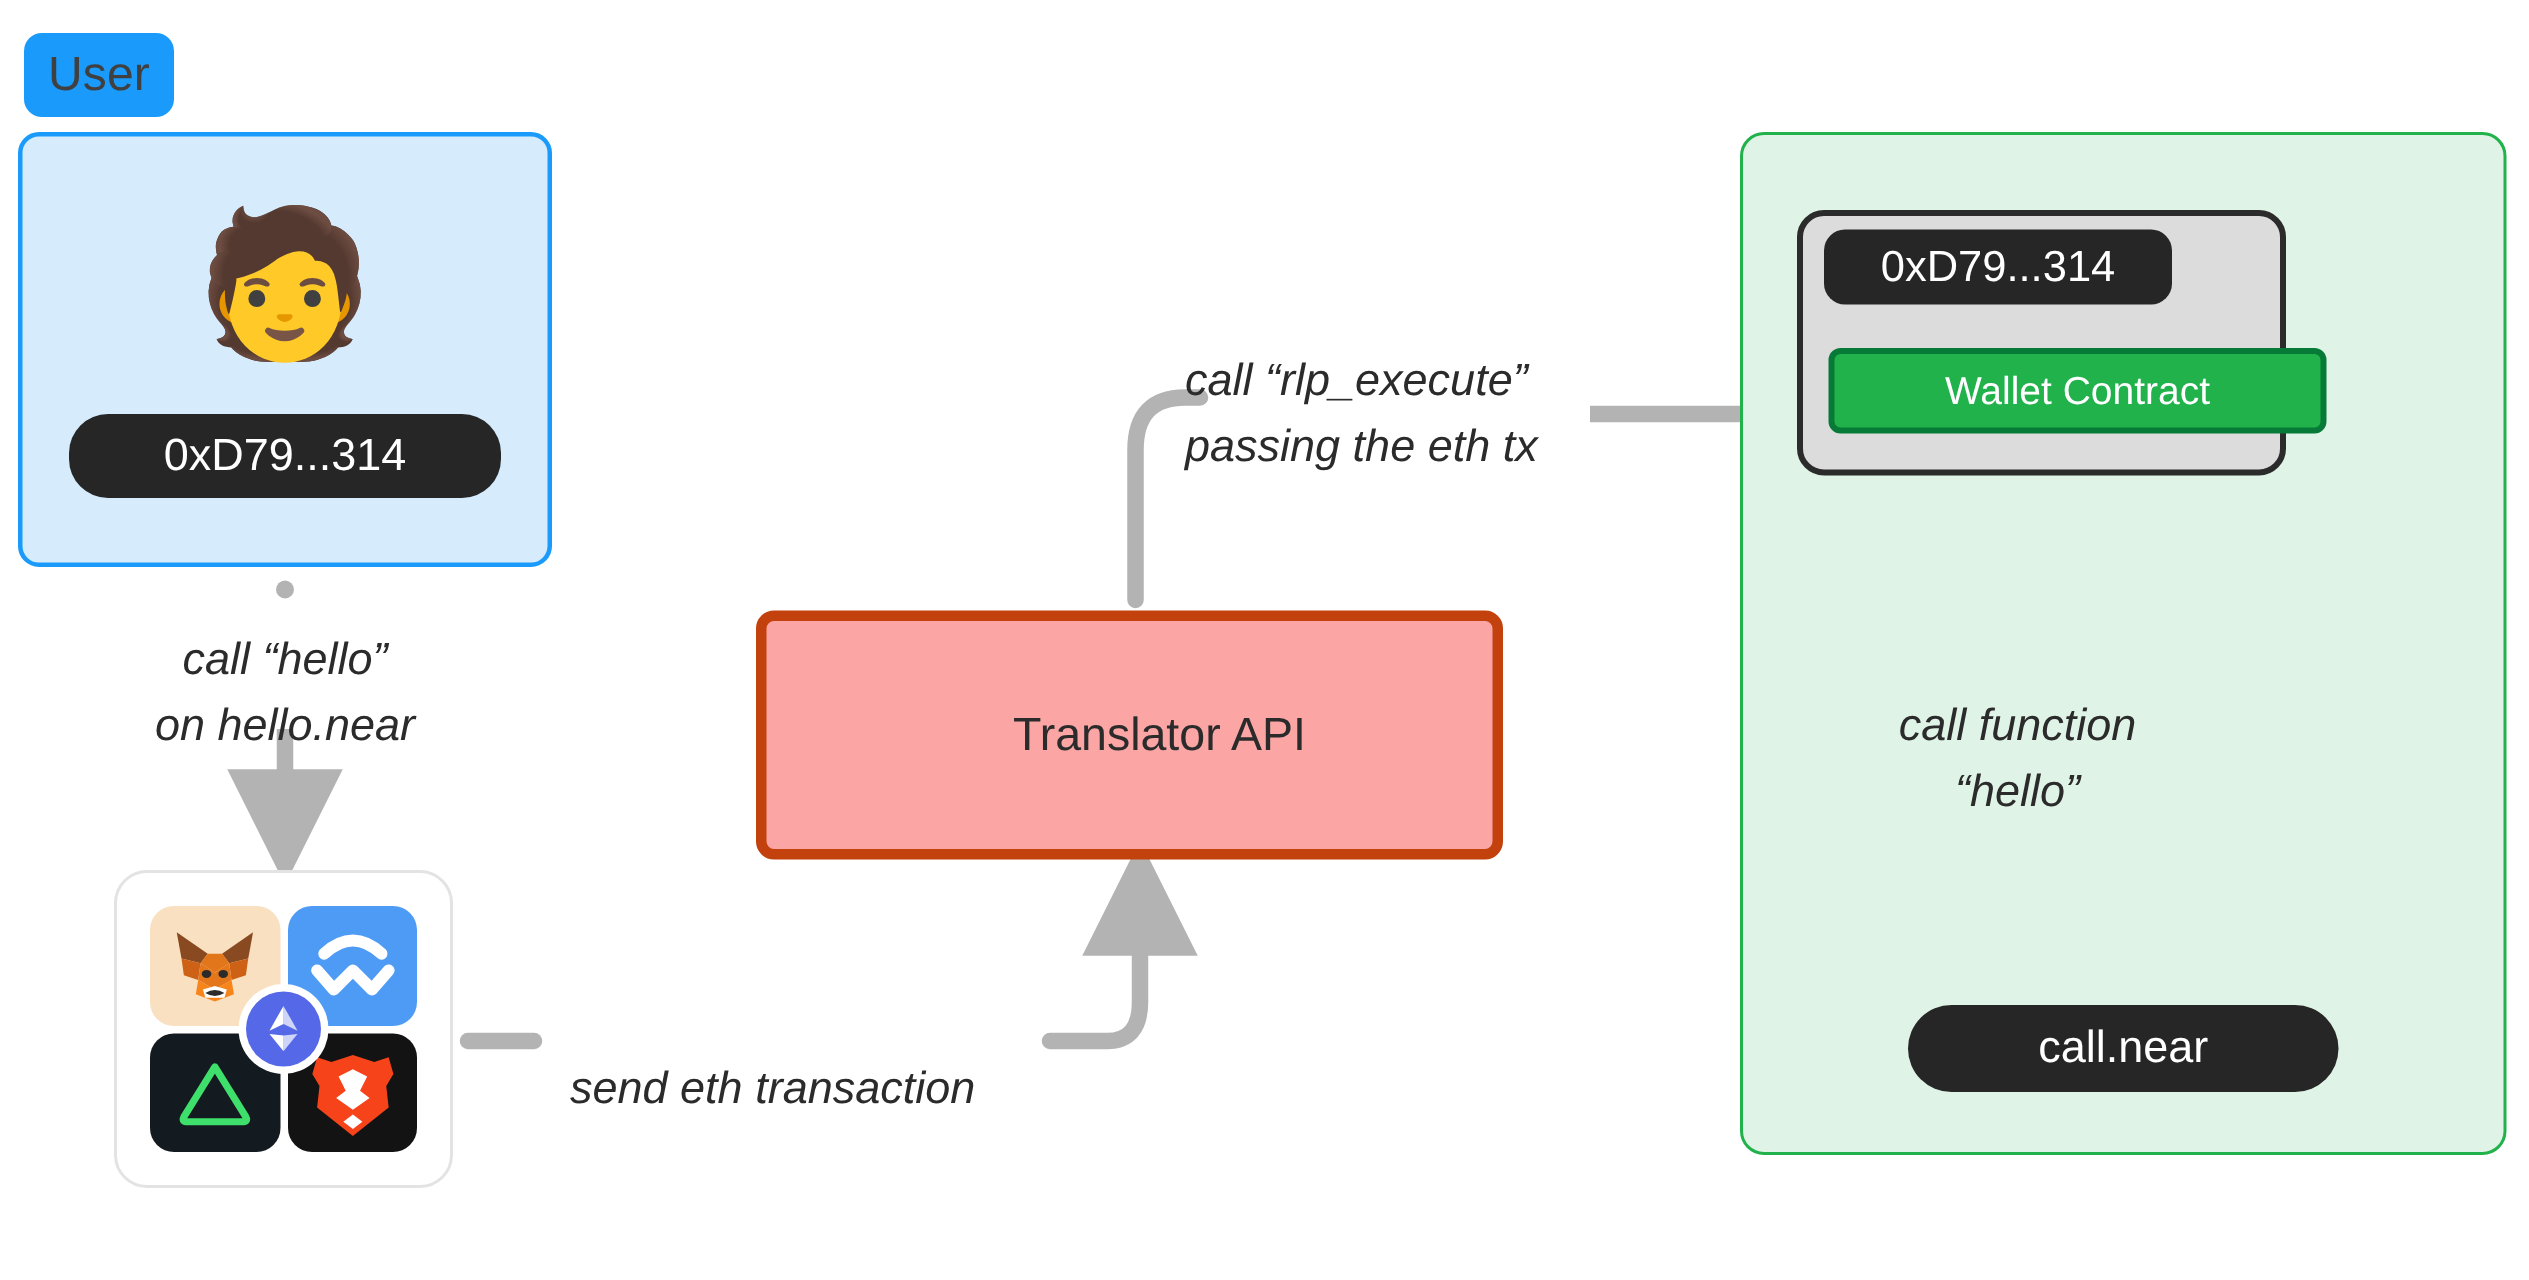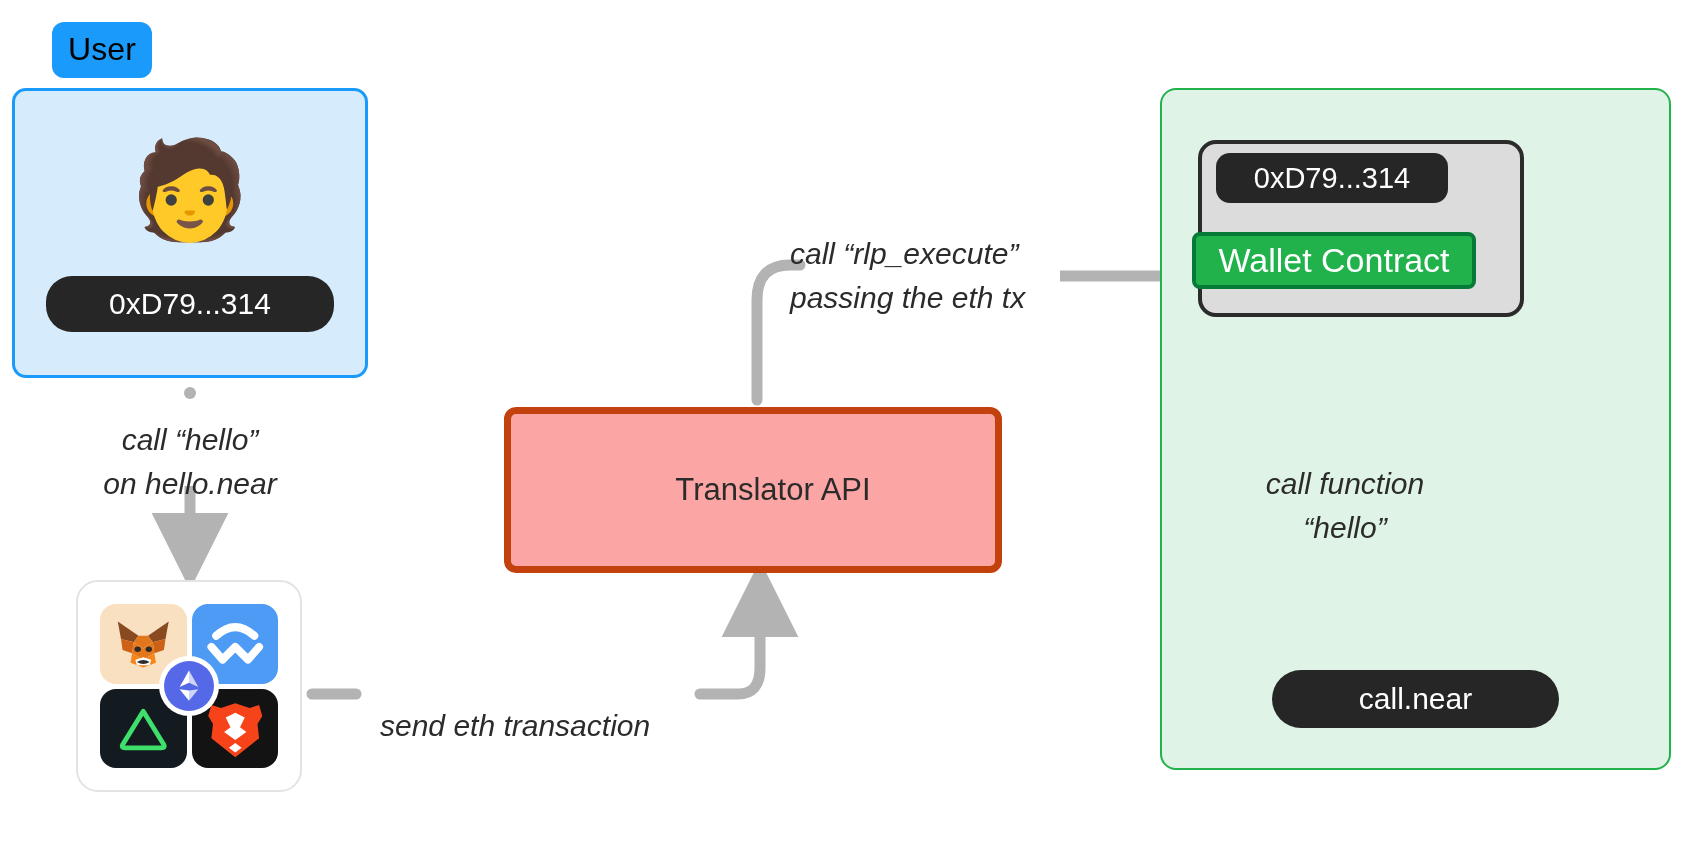--- a/index.html
+++ b/index.html
@@ -6,24 +6,24 @@
   body{
     width:1686px;height:853px;position:relative;overflow:hidden;
     font-family:"Liberation Sans", sans-serif;
     color:#2b2b2b;
     -webkit-font-smoothing:antialiased;
   }
   .stage{position:absolute;inset:0;}
 
   
   .group-pill{
-    position:absolute;border-radius:12px;color:#000000;
+    position:absolute;border-radius:12px;color:#404040;
     font-size:32px;line-height:1;
     padding:11px 16px 13px 16px;
-    white-space:nowrap;letter-spacing:0.1px;margin-left:36px;
+    white-space:nowrap;letter-spacing:0.1px;
   }
   .pill-user{left:16px;top:22px;background:#1a9bfc;}
   .pill-near{left:1088px;top:22px;background:#22b24c;}
 
   
   .group-box{position:absolute;border-radius:14px;box-sizing:border-box;}
   .box-user{
     left:12px;top:88px;width:356px;height:290px;
     background:#d6ecfd;border:3px solid #1a9bfc;
   }
@@ -73,24 +73,24 @@
     width:50px;height:50px;border-radius:50%;background:#5468e8;
     display:flex;align-items:center;justify-content:center;
   }
 
   
   .wallet-outer{
     position:absolute;left:1198px;top:140px;width:326px;height:177px;
     background:#dcdcdc;border:4px solid #2b2b2b;border-radius:18px;box-sizing:border-box;
   }
   .wallet-contract{
-    position:absolute;left:1192px;top:232px;width:284px;height:57px;
+    position:absolute;left:1219px;top:232px;width:332px;height:57px;
     background:#22b24c;border:4px solid #067a36;border-radius:8px;box-sizing:border-box;
     display:flex;align-items:center;justify-content:center;
-    color:#ffffff;font-size:34px;white-space:nowrap;
+    color:#ffffff;font-size:26px;white-space:nowrap;
   }
 
   
   .translator{
     position:absolute;left:504px;top:407px;width:498px;height:166px;
     background:#fca5a5;border:7px solid #c2410c;border-radius:12px;box-sizing:border-box;
     display:flex;align-items:center;justify-content:center;
     color:#2b2b2b;font-size:31px;white-space:nowrap;padding-left:40px;
   }
 

